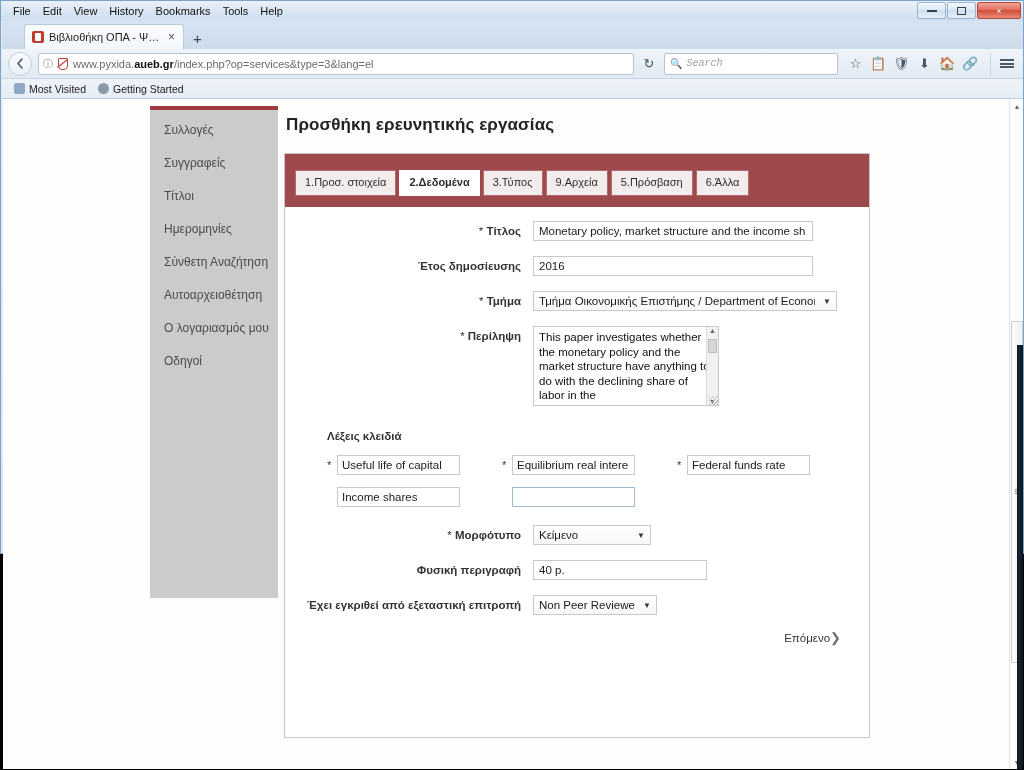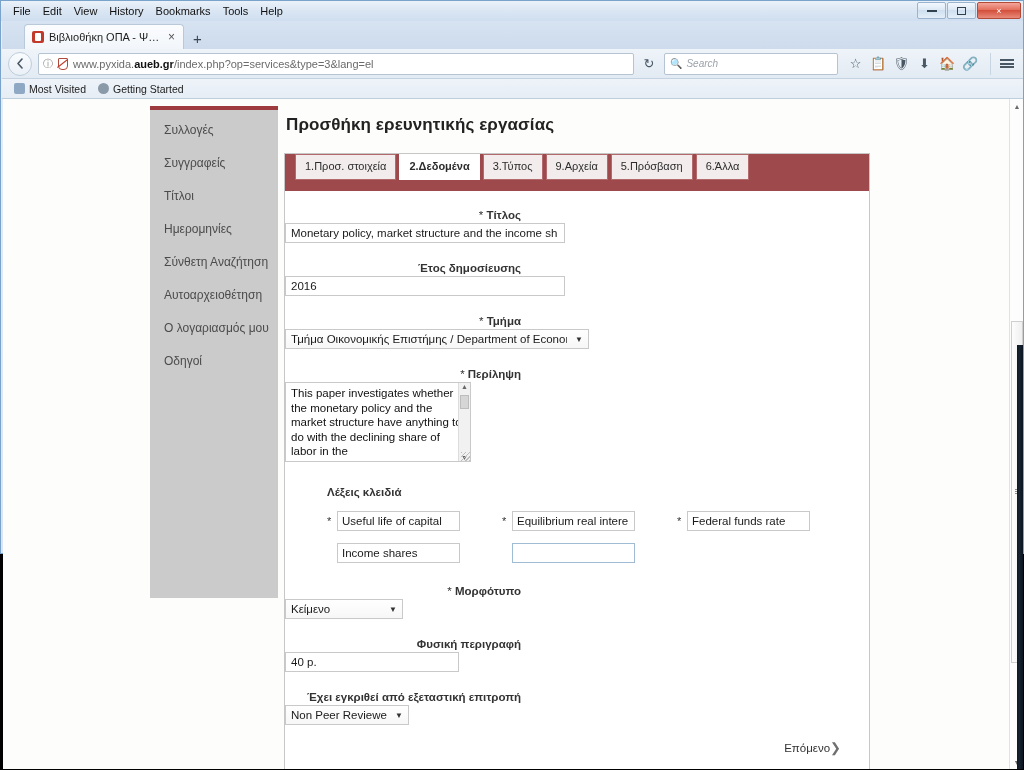--- a/index.html
+++ b/index.html
@@ -113,21 +113,21 @@
   #reloadbtn {
     width: 22px; height: 22px; display:flex; align-items:center; justify-content:center;
     color:#4a5866; font-size: 13px;
   }
   #searchbar {
     flex: 0 0 auto; width: 174px; height: 22px;
     background: #fff; border: 1px solid #b6c4d2; border-radius: 2px;
     display: flex; align-items: center; padding: 0 5px; margin-left: 4px;
   }
   #searchbar .sico { color:#5c6b79; font-size: 10px; margin-right: 4px; }
-  #searchbar .sph { font-size: 10px; color: #9aa2aa; font-style: italic; }
+  #searchbar .sph { font-size: 10px; color: #9aa2aa; font-style: italic; font-family: Liberation Mono, monospace; }
   #tbicons { display:flex; align-items:center; margin-left: 6px; }
   .tbicon {
     width: 23px; height: 22px; display:flex; align-items:center; justify-content:center;
     color: #4a5866; font-size: 13px;
   }
   #hamburger { margin-left: 8px; border-left:1px solid #c7d4e1; padding-left: 9px; }
   .ham-line { width:14px; height:2px; background:#4a5866; margin:1.5px 0; }
 
   
   #bmbar {
@@ -172,33 +172,33 @@
   }
   #page-heading {
     font-size: 17px; font-weight: 700; color: #222;
     letter-spacing: .1px; margin: 8px 0 18px 2px;
   }
 
   #panel {
     width: 586px; border: 1px solid #c7c7c7; background: #fff;
   }
   #tabbar {
-    background: #9e4a4d; padding: 0 10px 11px 10px;
+    background: #9e4a4d; padding: 16px 10px 11px 10px;
     display: flex; gap: 3px;
   }
   .ftab {
     background: #f2ecec; border: 1px solid #b36a6c;
     font-size: 11px; color: #2c2c2c; padding: 6px 9px 7px 9px;
     white-space: nowrap; line-height: 1;
   }
   .ftab.active { background: #fff; font-weight: 700; border-color: #fff; }
 
   #formbody { padding: 14px 0 18px 0; background: #fff; min-height: 530px; position: relative; }
 
-  .frow { display: flex; align-items: flex-start; margin-bottom: 15px; flex-direction: column; }
+  .frow { display: flex; align-items: flex-start; margin-bottom: 15px; }
   .flabel {
     width: 248px; text-align: right; padding-right: 12px;
     font-size: 11.5px; font-weight: 700; color: #333; line-height: 15px;
     padding-top: 3px;
   }
   .flabel .star { font-weight: 400; color: #333; }
   .ctl { flex: 1 1 auto; }
 
   input.tb {
     height: 20px; border: 1px solid #c9c9c9; background: #fff;

